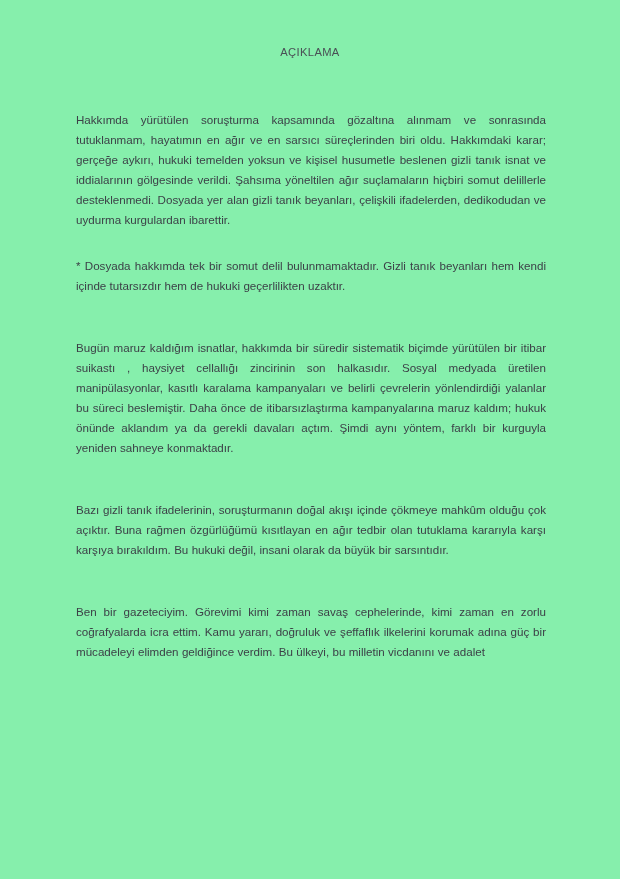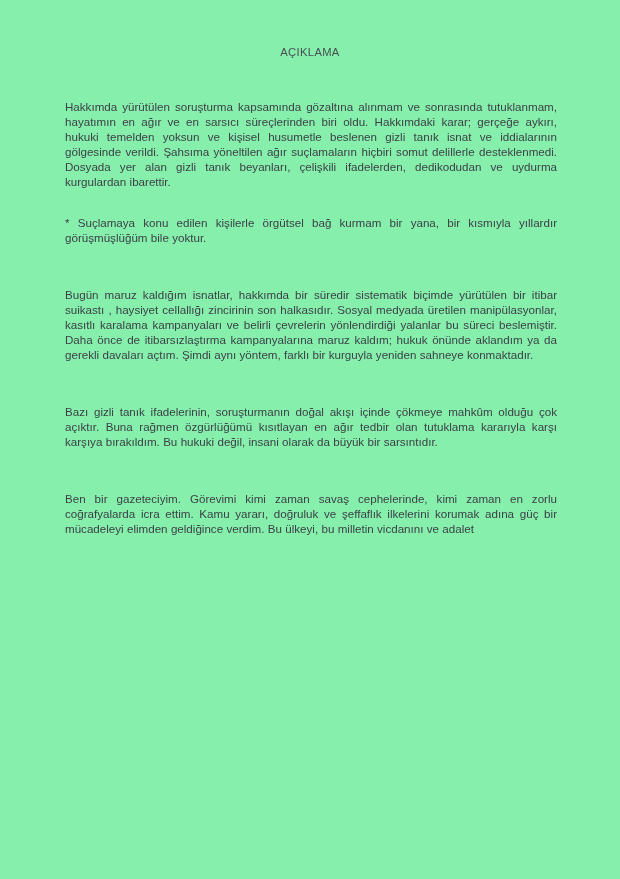--- a/index.html
+++ b/index.html
@@ -36,23 +36,23 @@
   }
 
   .body-area {
     position: absolute;
     top: 98px;
     left: 64px;
     width: 494px;
   }
 
   p.para {
-    margin: 1px;
+    margin: 12px;
     font-size: 11.6px;
-    line-height: 15px;
+    line-height: 20px;
     color: #3c4147;
     text-align: justify;
     text-justify: inter-word;
     word-spacing: 0.1px;
     -webkit-font-smoothing: antialiased;
   }
 
   
   p.gap-lg {
     margin-top: 42px;
@@ -73,22 +73,22 @@
 <div class="page">
 
   <div class="doc-title">AÇIKLAMA</div>
 
   <div class="body-area">
 
     <p class="para">Hakkımda yürütülen soruşturma kapsamında gözaltına alınmam ve sonrasında tutuklanmam, hayatımın en ağır ve en sarsıcı süreçlerinden biri oldu. Hakkımdaki karar; gerçeğe aykırı, hukuki temelden yoksun ve kişisel husumetle beslenen gizli tanık isnat ve iddialarının gölgesinde verildi. Şahsıma yöneltilen ağır suçlamaların hiçbiri somut delillerle desteklenmedi. Dosyada yer alan gizli tanık beyanları, çelişkili ifadelerden, dedikodudan ve uydurma kurgulardan ibarettir.</p>
 
 
 
+    <p class="para gap-sm">* Dosyada hakkımda tek bir somut delil bulunmamaktadır. Gizli tanık beyanları hem kendi içinde tutarsızdır hem de hukuki geçerlilikten uzaktır.</p>
 
-    <p class="para gap-sm">* Suçlamaya konu edilen kişilerle örgütsel bağ kurmam bir yana, bir kısmıyla yıllardır görüşmüşlüğüm bile yoktur.</p>
 
     <p class="para gap-lg">Bugün maruz kaldığım isnatlar, hakkımda bir süredir sistematik biçimde yürütülen bir itibar suikastı , haysiyet cellallığı zincirinin son halkasıdır. Sosyal medyada üretilen manipülasyonlar, kasıtlı karalama kampanyaları ve belirli çevrelerin yönlendirdiği yalanlar bu süreci beslemiştir. Daha önce de itibarsızlaştırma kampanyalarına maruz kaldım; hukuk önünde aklandım ya da gerekli davaları açtım. Şimdi aynı yöntem, farklı bir kurguyla yeniden sahneye konmaktadır.</p>
 
     <p class="para gap-lg">Bazı gizli tanık ifadelerinin, soruşturmanın doğal akışı içinde çökmeye mahkûm olduğu çok açıktır. Buna rağmen özgürlüğümü kısıtlayan en ağır tedbir olan tutuklama kararıyla karşı karşıya bırakıldım. Bu hukuki değil, insani olarak da büyük bir sarsıntıdır.</p>
 
     <p class="para gap-lg">Ben bir gazeteciyim. Görevimi kimi zaman savaş cephelerinde, kimi zaman en zorlu coğrafyalarda icra ettim. Kamu yararı, doğruluk ve şeffaflık ilkelerini korumak adına güç bir mücadeleyi elimden geldiğince verdim. Bu ülkeyi, bu milletin vicdanını ve adalet</p>
 
   </div>
 
 </div>

